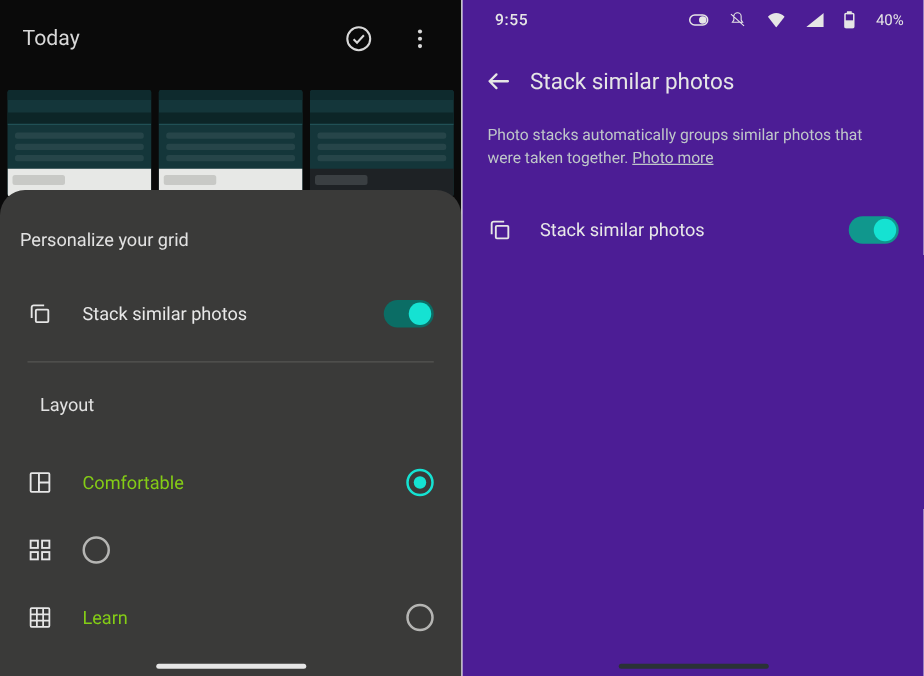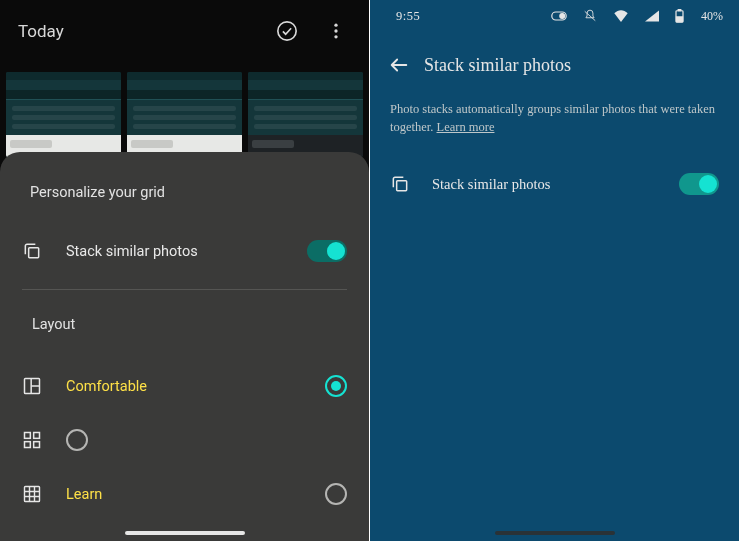--- a/index.html
+++ b/index.html
@@ -10,21 +10,21 @@
     font-family: Roboto, "Helvetica Neue", Arial, sans-serif;
     background: #fff;
     overflow: hidden;
   }
   .screen {
     position: relative;
     height: 541px;
     overflow: hidden;
   }
   .left { width: 369px; background: #0a0a0a; }
-  .right { width: 369px; background: #0c4a6e; margin-left: 1px; font-family: Liberation Serif, serif; }
+  .right { width: 369px; background: #4c1d95; margin-left: 1px; }
 
   
   .left-header {
     display: flex;
     align-items: center;
     height: 62px;
     padding: 0 14px 0 18px;
     color: #d8d8d8;
     gap: 11px;
   }
@@ -86,21 +86,21 @@
     left: 0; right: 0;
     top: 152px;
     bottom: 0;
     background: #3a3a39;
     border-radius: 20px 20px 0 0;
     padding: 32px 0 0 0;
     color: #e4e4e4;
   }
   .sheet-heading {
     font-size: 14.5px;
-    padding: 0 22px 24px 30px;
+    padding: 0 22px 24px 16px;
     color: #e2e2e2;
   }
   .sheet-row {
     display: flex;
     align-items: center;
     padding: 0 22px;
     height: 52px;
     color: #e8e8e8;
     font-size: 14.5px;
   }
@@ -116,21 +116,21 @@
     margin: 12px 22px 10px 22px;
   }
   .layout-heading {
     font-size: 14.5px;
     padding: 16px 22px 26px 32px;
     color: #e2e2e2;
   }
   .layout-row {
     display:flex; align-items:center;
     padding: 0 22px; height: 54px;
-    color:#fde047; font-size:14.5px;
+    color:#84cc16; font-size:14.5px;
   }
   .layout-icon {
     width:26px; margin-right:18px;
     display:flex; align-items:center;
   }
   .layout-label { flex:1; }
   .radio {
     width: 22px; height:22px;
     border-radius:50%;
     display:flex; align-items:center; justify-content:center;
@@ -348,21 +348,21 @@
   <div class="right-head">
     <div class="back-btn">
       <svg width="22" height="22" viewBox="0 0 24 24" fill="none" stroke="#e6e6e6" stroke-width="2" stroke-linecap="round" stroke-linejoin="round">
         <path d="M20 12 H4 M10 6 L4 12 L10 18"></path>
       </svg>
     </div>
     <div class="right-title">Stack similar photos</div>
   </div>
 
   <div class="desc">
-    <span>Photo stacks automatically groups similar photos that were taken together. </span><span class="lm">Learn more</span>
+    <span>Photo stacks automatically groups similar photos that were taken together. </span><span class="lm">Photo more</span>
   </div>
 
   <div class="right-row">
     <div class="row-icon">
       <svg width="20" height="20" viewBox="0 0 24 24" fill="none" stroke="#e6e6e6" stroke-width="1.8">
         <rect x="8" y="8" width="12" height="12" rx="1"></rect>
         <path d="M4 16 V6 a2 2 0 0 1 2-2 h10"></path>
       </svg>
     </div>
     <div class="lbl">Stack similar photos</div>

